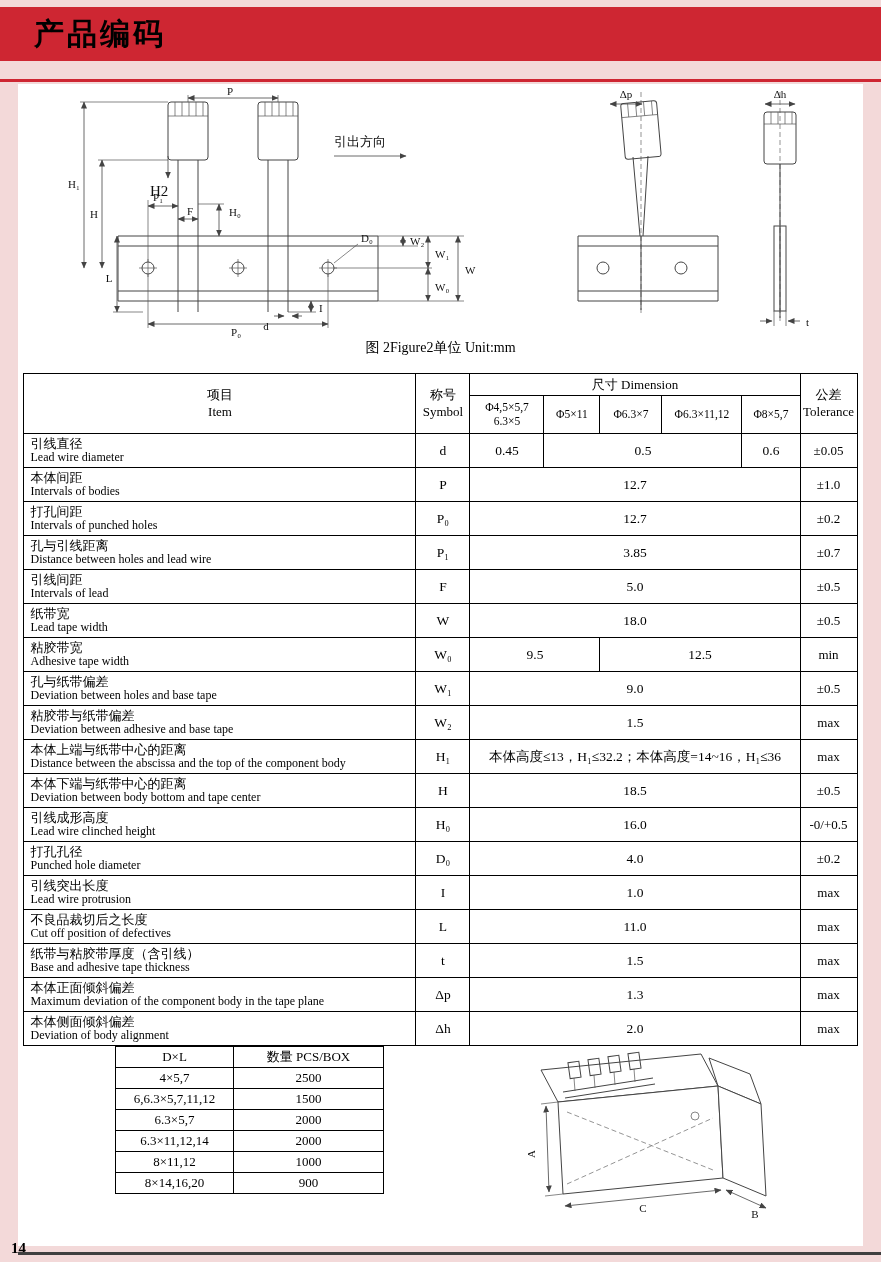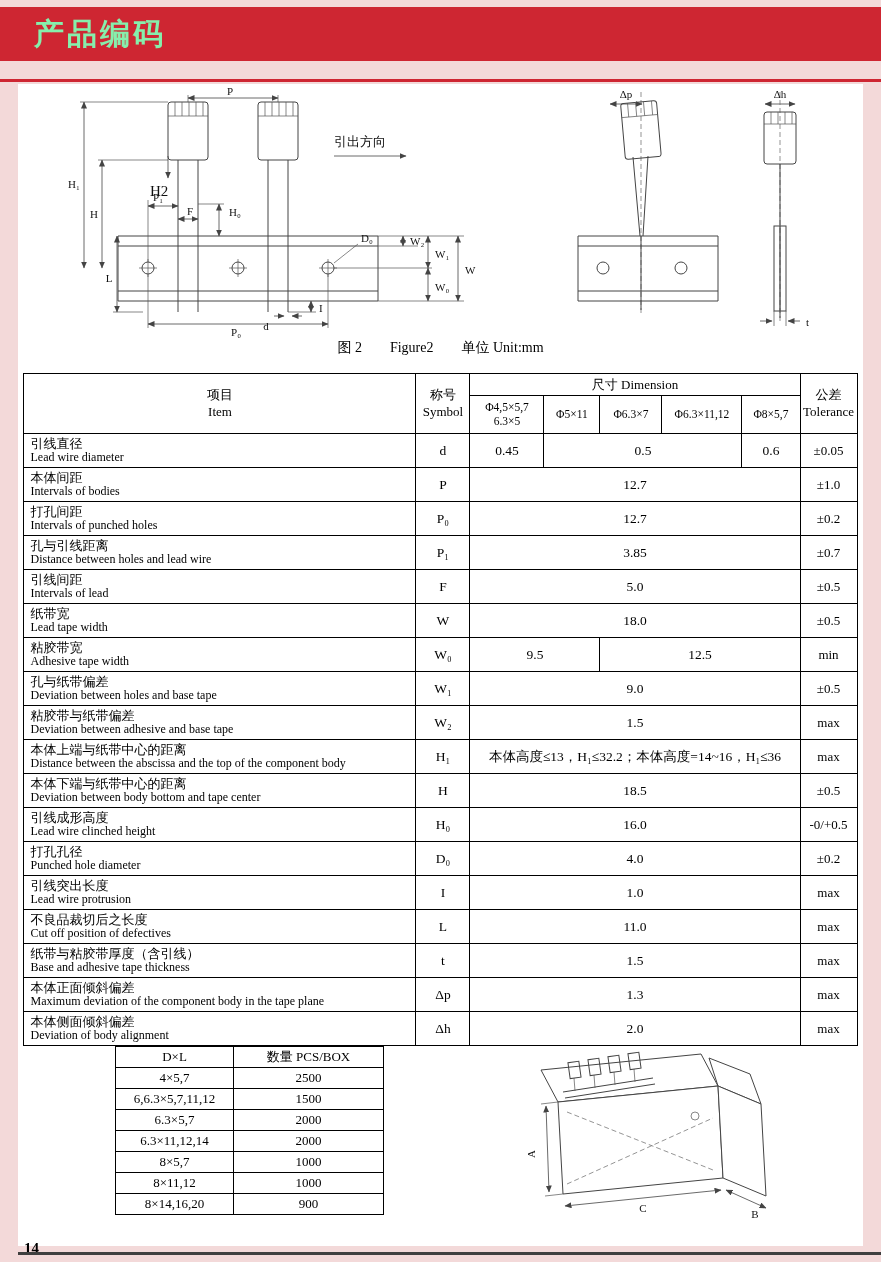--- a/index.html
+++ b/index.html
@@ -9,31 +9,31 @@
     background:#f3d9d9;
     font-family:"Liberation Serif", serif;
     color:#000;
     overflow:hidden;
   }
   .banner {
     position:absolute; top:7px; left:0; width:881px; height:54px;
     background:#ce2632; display:flex; align-items:center; padding-left:34px;
   }
   .banner-title {
-    color:#86efac; font-size:30px; font-weight:bold; letter-spacing:3px;
+    color:#000000; font-size:30px; font-weight:bold; letter-spacing:3px;
     font-family:"Liberation Sans", sans-serif;
   }
   .red-rule { position:absolute; top:79px; left:0; width:881px; height:3px; background:#ce2632; }
   .content {
     position:absolute; top:84px; left:18px; width:845px; height:1162px;
     background:#fff;
   }
   .figure-svg { display:block; margin-top:2px; }
   .caption {
-    display:flex; justify-content:center; gap:28px;
+    display:flex; justify-content:center; 
     font-size:14px; line-height:18px; margin:1px 0 2px 0;
   }
   
   .main-table {
     border-collapse:collapse; table-layout:fixed;
     width:833px; margin:16px auto;
   }
   .main-table th, .main-table td { border:1px solid #000; font-weight:normal; }
   .th-item, .th-sym, .th-tol { font-size:13px; line-height:1.25; text-align:center; }
   .th-dim { font-size:13px; height:22px; text-align:center; }
@@ -51,21 +51,21 @@
     border-collapse:collapse; table-layout:fixed; width:268px;
   }
   .box-table th, .box-table td {
     border:1px solid #000; height:21px; text-align:center;
     font-size:13px; font-weight:normal;margin-top:34px;
   }
   .box-table .c1 { width:118px; }
   .box-table .c2 { width:150px; }
   .box-svg { position:absolute; left:445px; top:956px; }
   
-  .page-num { position:absolute; left:24px; top:1240px; font-size:15px; font-weight:bold; }
+  .page-num { position:absolute; left:11px; top:1240px; font-size:15px; font-weight:bold; }
   .footer-line { position:absolute; left:18px; top:1252px; width:863px; height:3px; background:#3f3f3f; }
   
   .ln  { stroke:#444; fill:none; stroke-width:1; }
   .thin{ stroke:#555; fill:none; stroke-width:0.7; }
   .dim { stroke:#444; fill:none; stroke-width:0.8; }
   .dash{ stroke:#666; fill:none; stroke-width:0.7; stroke-dasharray:5 3; }
   .lbl { font-family:"Liberation Serif", serif; font-size:11px; fill:#111; }
   .lblb{ font-family:"Liberation Serif", serif; font-size:15px; fill:#111; }
   .cjk { font-family:"Liberation Serif", serif; font-size:13px; fill:#111; }
   .face{ fill:#ffffff; stroke:#444; stroke-width:1; }
@@ -474,24 +474,20 @@
         </tr>
         <tr>
           <td class="c1">6.3×5,7</td>
           <td class="c2">2000</td>
         </tr>
         <tr>
           <td class="c1">6.3×11,12,14</td>
           <td class="c2">2000</td>
         </tr>
         <tr>
-          <td class="c1">8×5,7</td>
-          <td class="c2">1000</td>
-        </tr>
-        <tr>
           <td class="c1">8×11,12</td>
           <td class="c2">1000</td>
         </tr>
         <tr>
           <td class="c1">8×14,16,20</td>
           <td class="c2">900</td>
         </tr>
       </tbody>
   </table>
 

